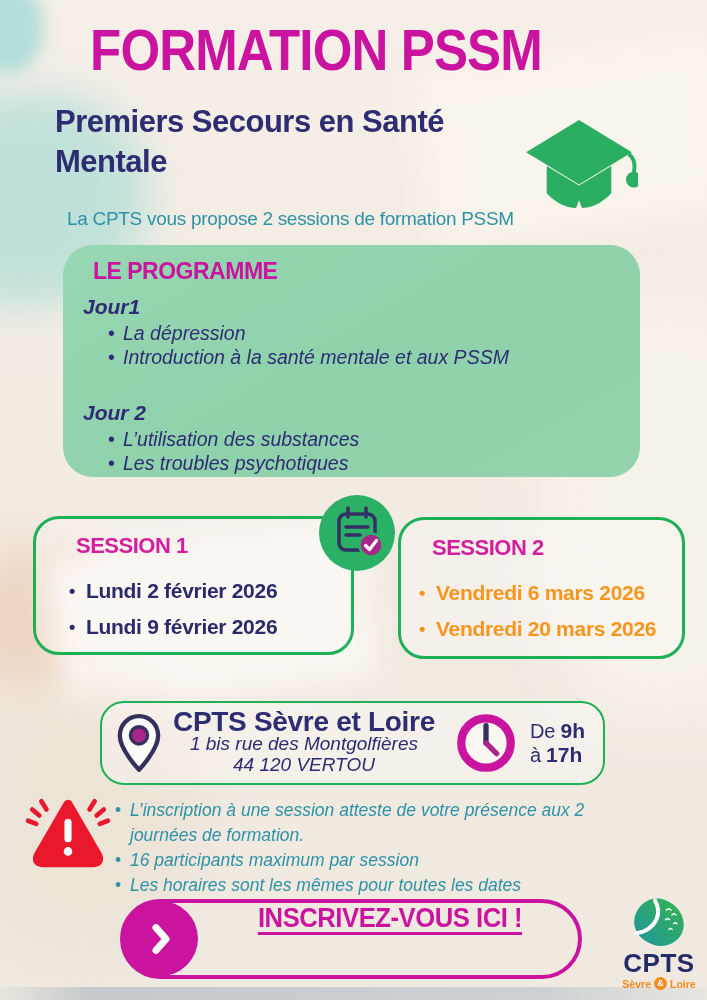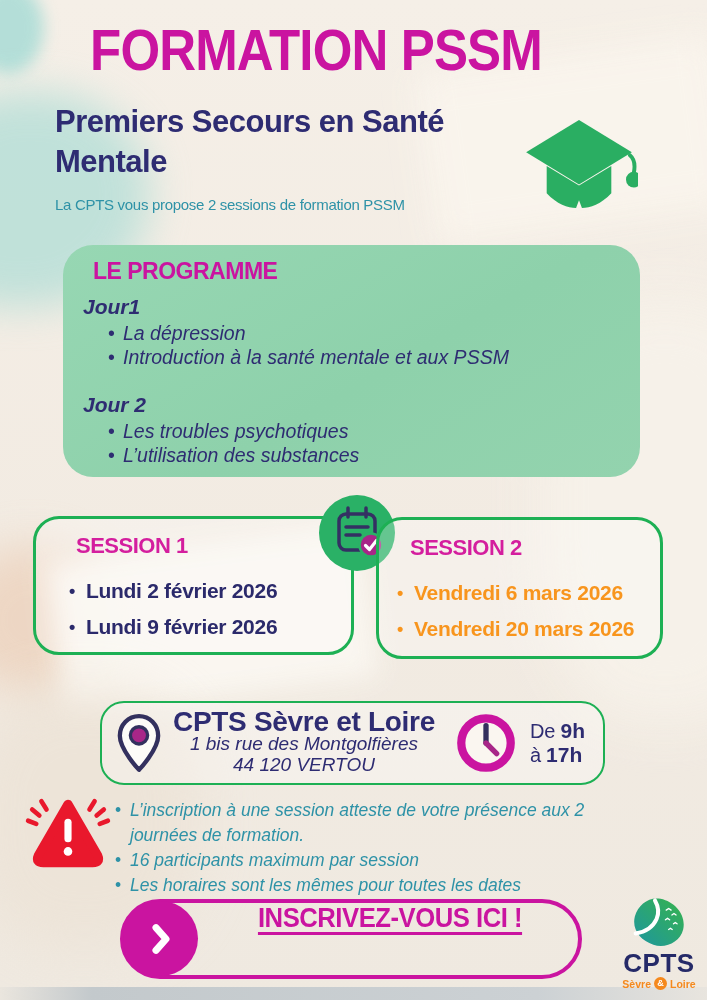--- a/index.html
+++ b/index.html
@@ -17,45 +17,45 @@
   .bg-right-warm{left:540px;top:300px;width:250px;height:420px;background:#f7f2ea;border-radius:40%;filter:blur(26px);opacity:.9;}
   .bg-bottom-left{left:-30px;top:690px;width:230px;height:260px;background:#ece2d5;border-radius:40%;filter:blur(26px);opacity:.7;}
   .bottom-band{left:0;top:987px;width:707px;height:13px;background:linear-gradient(90deg,rgba(200,205,208,.12),#c3c9cc 13%,#ccd1d4 76%,rgba(212,216,218,.25));}
   .fg{position:absolute;z-index:1;}
 
   .title{top:16px;left:0;width:632px;margin:0;text-align:center;white-space:nowrap;
     font-size:58px;font-weight:bold;color:#ca14a0;letter-spacing:-1px;
     transform:scaleX(.88);transform-origin:50% 50%;}
   .subtitle{top:102px;left:55px;width:460px;margin:0;font-size:31px;font-weight:bold;
     color:#2e2c72;line-height:1.3;letter-spacing:-.5px;}
-  .tagline{top:196px;left:55px;margin:0;font-size:15px;color:#2e92a7;letter-spacing:-.3px;}
+  .tagline{top:196px;left:55px;margin:12px;font-size:19px;color:#2e92a7;letter-spacing:-.3px;}
   .gradcap{left:520px;top:116px;width:118px;height:94px;}
 
   .programme{left:63px;top:245px;width:577px;height:232px;box-sizing:border-box;
     border-radius:30px;background:linear-gradient(150deg,#97d7b3 0%,#8ed1ab 55%,#93d3ae 100%);
     padding:13px 28px 0 20px;}
   .programme h3{margin:0 0 10px 10px;font-size:23px;font-weight:bold;color:#ca14a0;letter-spacing:-.5px;}
   .day-label{font-size:21px;font-weight:bold;font-style:italic;color:#2e2c72;}
-  .day + .day{margin-top:24px;}
+  .day + .day{margin-top:32px;}
   .blist{list-style:none;margin:3px 0 0 0;padding:0 0 0 25px;}
   .blist li{position:relative;padding-left:15px;font-size:19.5px;font-style:italic;
     color:#2e2c72;line-height:23.5px;}
   .blist li::before{content:"•";position:absolute;left:0;top:0;font-style:normal;}
 
   .session{box-sizing:border-box;border:3px solid #1db054;border-radius:26px;
     background:rgba(255,255,255,.28);}
   .session h3{margin:0;font-size:22px;font-weight:bold;color:#d41e9e;letter-spacing:-.5px;}
   .session ul{list-style:none;margin:21px 0 0 0;padding:0;}
   .session li{position:relative;padding-left:17px;font-size:21px;font-weight:bold;
     letter-spacing:-.3px;line-height:21px;margin-bottom:15px;}
   .session li::before{content:"•";position:absolute;left:0;top:1px;font-size:18px;}
   .session-1{left:33px;top:516px;width:321px;height:139px;padding:14px 0 0 33px;}
   .session-1 h3{margin-left:7px;}
   .session-1 li{color:#2b2a6b;}
-  .session-2{left:376px;top:517px;width:287px;height:142px;padding:15px 0 0 18px;}
+  .session-2{left:398px;top:517px;width:287px;height:142px;padding:15px 0 0 18px;}
   .session-2 h3{margin-left:13px;}
   .session-2 li{color:#f8951d;}
 
   .cal-badge{left:319px;top:495px;width:76px;height:76px;}
 
   .location{left:100px;top:701px;width:505px;height:84px;box-sizing:border-box;
     border:2.5px solid #1db054;border-radius:24px;background:rgba(255,255,255,.3);
     display:flex;align-items:center;padding:0 18px 0 14px;}
   .address{flex:1;text-align:center;color:#2e2c72;}
   .loc-name{font-size:28px;font-weight:bold;letter-spacing:-.3px;line-height:22px;}
@@ -119,22 +119,22 @@
     <div class="day">
       <div class="day-label">Jour1</div>
       <ul class="blist">
         <li>La dépression</li>
         <li>Introduction à la santé mentale et aux PSSM</li>
       </ul>
     </div>
     <div class="day">
       <div class="day-label">Jour 2</div>
       <ul class="blist">
+        <li>L’utilisation des substances</li>
         <li>Les troubles psychotiques</li>
-        <li>L’utilisation des substances</li>
       </ul>
     </div>
   </section>
 
   <div class="fg session session-1">
     <h3>SESSION 1</h3>
     <ul>
       <li>Lundi 2 février  2026</li>
       <li>Lundi 9 février 2026</li>
     </ul>

